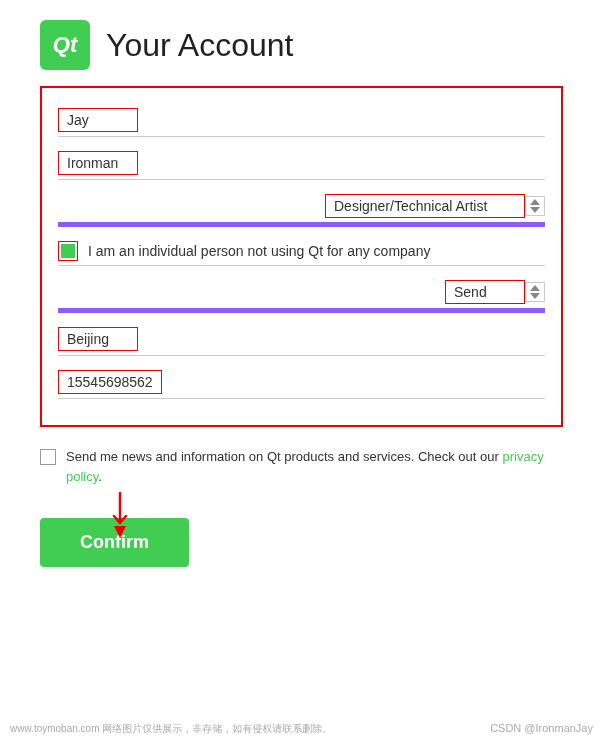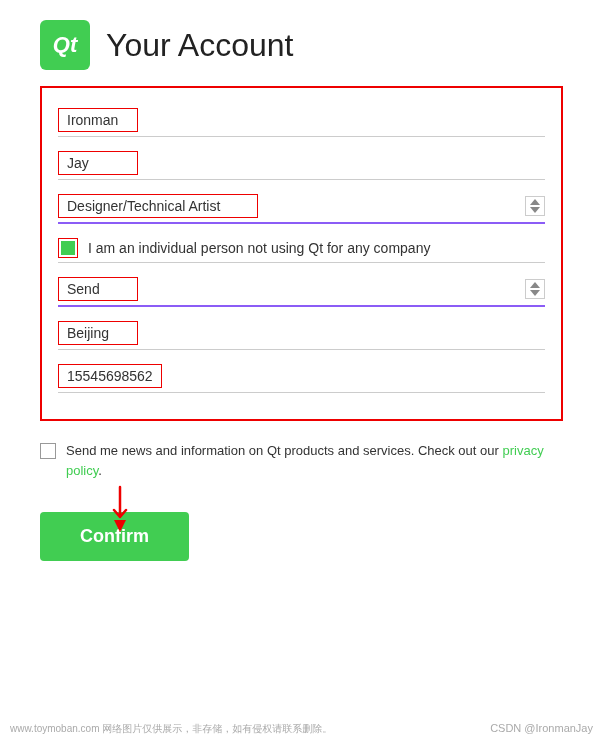--- a/index.html
+++ b/index.html
@@ -67,24 +67,24 @@
       padding: 3px 8px;
       font-size: 14px;
       color: #333;
       display: inline-block;
       min-width: 80px;
     }
 
     .field-row-dropdown {
       display: flex;
       align-items: center;
-      border-bottom: 2px solid #8b5cf6;
+      border-bottom: 5px solid #8b5cf6;
       padding: 4px 0;
       margin-bottom: 10px;
-      justify-content: space-between;
+      justify-content: flex-end;
     }
 
     .dropdown-value-outlined {
       border: 1px solid #e00;
       padding: 3px 8px;
       font-size: 14px;
       color: #333;
       min-width: 200px;
     }
 
@@ -202,25 +202,25 @@
 <div class="header">
   <div class="qt-logo">
     <span class="qt-logo-text">Qt</span>
   </div>
   <h1 class="page-title">Your Account</h1>
 </div>
 
 <div class="form-container">
 
   <div class="field-row">
+    <span class="field-value-outlined">Jay</span>
+  </div>
+
+  <div class="field-row">
     <span class="field-value-outlined">Ironman</span>
-  </div>
-
-  <div class="field-row">
-    <span class="field-value-outlined">Jay</span>
   </div>
 
   <div class="field-row-dropdown">
     <span class="dropdown-value-outlined">Designer/Technical Artist</span>
     <div class="dropdown-arrow">
       <div class="arrow-up"></div>
       <div class="arrow-down"></div>
     </div>
   </div>
 

